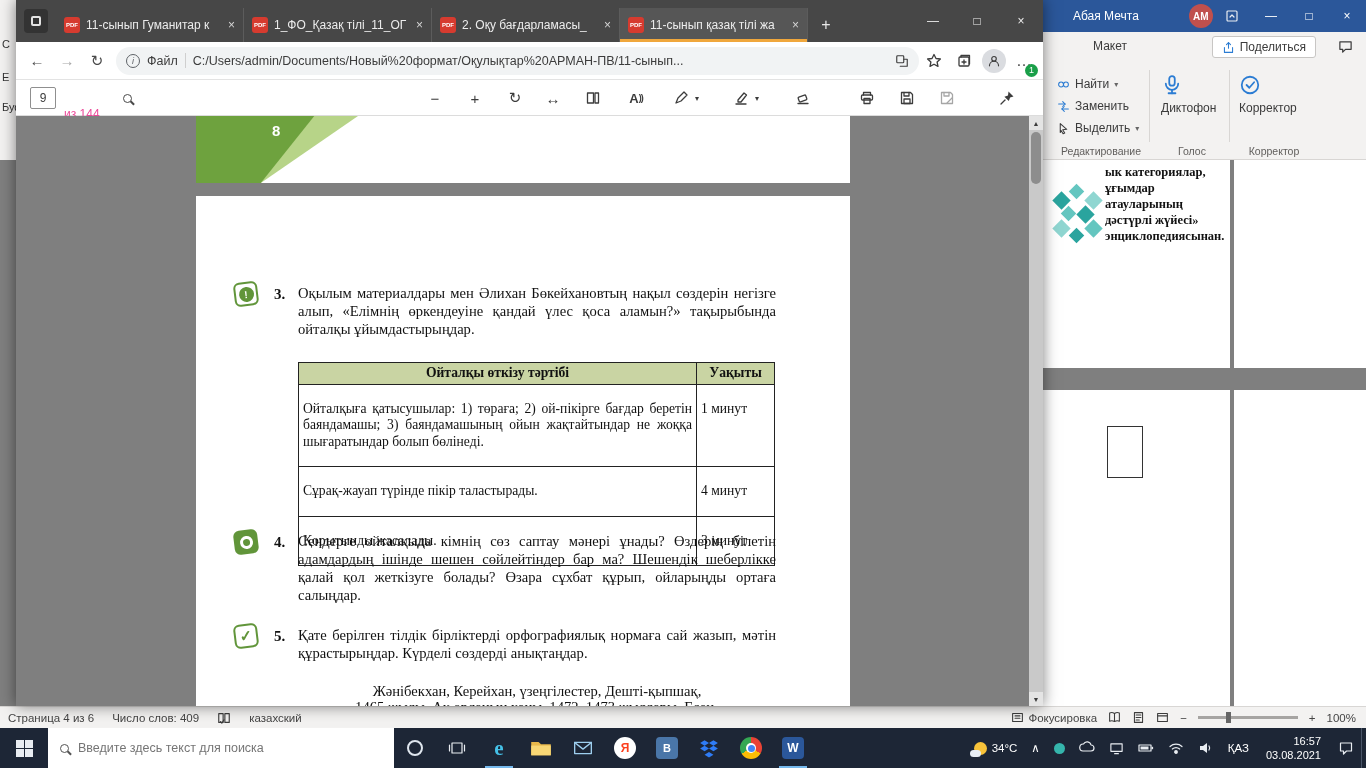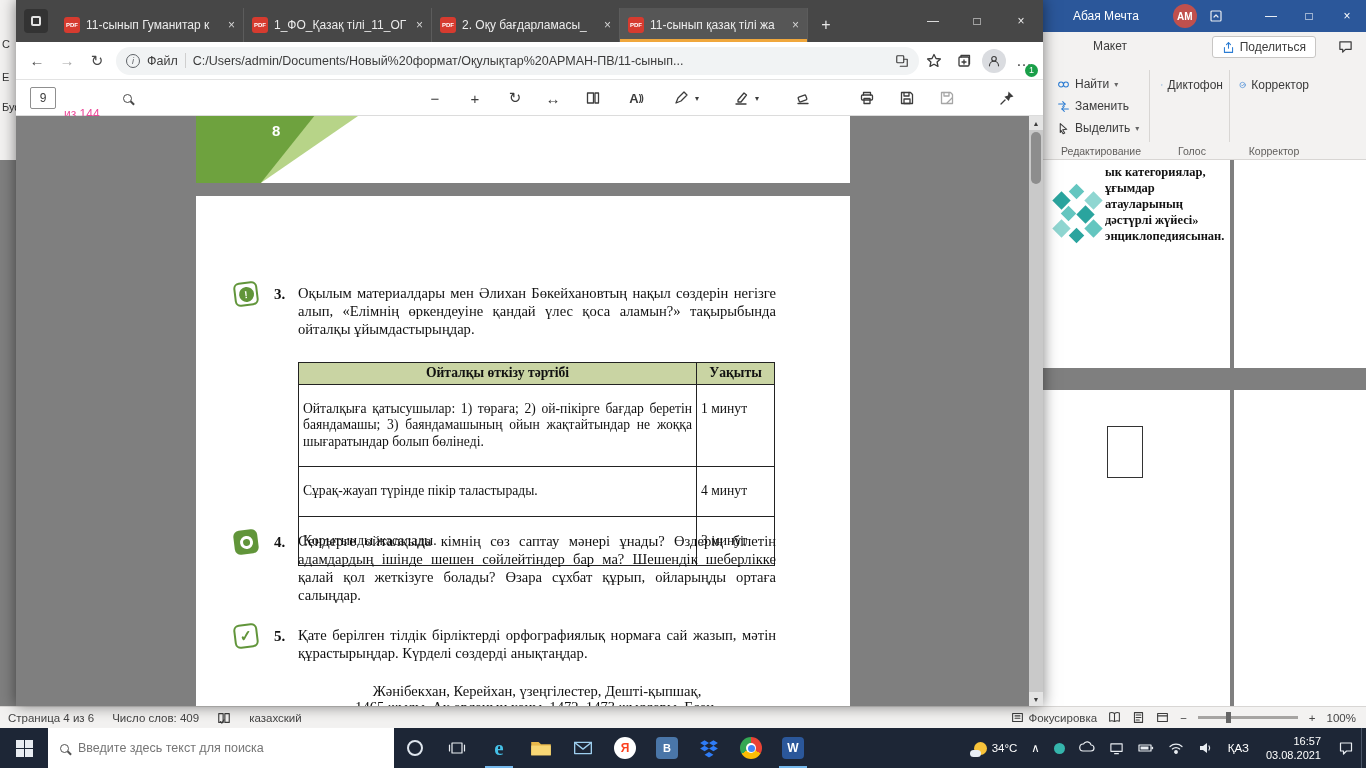--- a/index.html
+++ b/index.html
@@ -10,30 +10,30 @@
 .ico{fill:none;stroke:#3c3c3c;stroke-width:1.3;stroke-linecap:round;stroke-linejoin:round}
 .icow{fill:none;stroke:#e9edf2;stroke-width:1.2;stroke-linecap:round;stroke-linejoin:round}
 .icob{fill:none;stroke:#2b7cd3;stroke-width:1.3;stroke-linecap:round;stroke-linejoin:round}
 
 
 .word-left-strip{left:0;top:0;width:16px;height:706px;background:#f3f2f1;overflow:hidden;font-size:11px;color:#333}
 .word-left-strip span{position:absolute;left:2px;white-space:nowrap}
 .strip-doc{position:absolute;left:0;top:160px;width:16px;height:546px;background:#7f7f7f}
 .word-titlebar{left:1043px;top:0;width:323px;height:32px;background:#2b579a;color:#fff;display:flex;align-items:center;font-size:12px}
 .wt-name{margin-left:30px;white-space:nowrap}
-.wt-avatar{width:24px;height:24px;border-radius:50%;background:#c0504d;display:flex;align-items:center;justify-content:center;font-size:10px;font-weight:bold;margin-left:34px;flex:none}
+.wt-avatar{width:24px;height:24px;border-radius:50%;background:#c0504d;display:flex;align-items:center;justify-content:center;font-size:10px;font-weight:bold;margin-left:50px;flex:none}
 .wt-btn{width:38px;height:32px;display:flex;align-items:center;justify-content:center;font-size:12px;flex:none}
 .word-ribbon{left:1043px;top:32px;width:323px;height:128px;background:#f3f2f1;border-bottom:1px solid #d8d6d4;font-size:12px;color:#3b3b3b}
 .wr-tab{position:absolute;left:50px;top:7px}
 .share-btn{position:absolute;right:50px;top:4px;height:22px;background:#fff;border:1px solid #c8c6c4;border-radius:3px;display:flex;align-items:center;gap:5px;padding:0 9px}
 .comment-ic{position:absolute;right:13px;top:7px}
 .wr-small{position:absolute;left:14px;display:flex;align-items:center;gap:5px;height:20px;white-space:nowrap}
 .chev{font-size:8px;color:#666}
 .wr-sep{position:absolute;width:1px;background:#d8d6d4;top:38px;height:72px}
-.wr-big{position:absolute;top:42px;display:flex;flex-direction:row;align-items:center;gap:5px}
+.wr-big{position:absolute;top:42px;display:flex;flex-direction:column;align-items:flex-start;gap:5px}
 .wr-group{position:absolute;top:113px;font-size:10.5px;color:#605e5c;text-align:center}
 .word-doc{left:1043px;top:160px;width:323px;height:546px;background:#7f7f7f;overflow:hidden}
 .wpage{position:absolute;background:#fff}
 .wtext{position:absolute;font-family:"Liberation Serif",serif;font-weight:bold;font-size:12.5px;line-height:16px;color:#111}
 .wrect{position:absolute;border:1px solid #333;background:#fff}
 .dia{position:absolute;transform:rotate(45deg)}
 .word-status{left:0;top:706px;width:1366px;height:22px;background:#f3f2f1;border-top:1px solid #d8d6d4;display:flex;align-items:center;font-size:11.5px;color:#444;padding-left:8px;gap:18px}
 .ws-item{display:flex;align-items:center;gap:4px;white-space:nowrap}
 .ws-right{margin-left:auto;display:flex;align-items:center;gap:11px;padding-right:10px}
 .zoom-track{position:relative;width:100px;height:3px;background:#a6a4a2}

